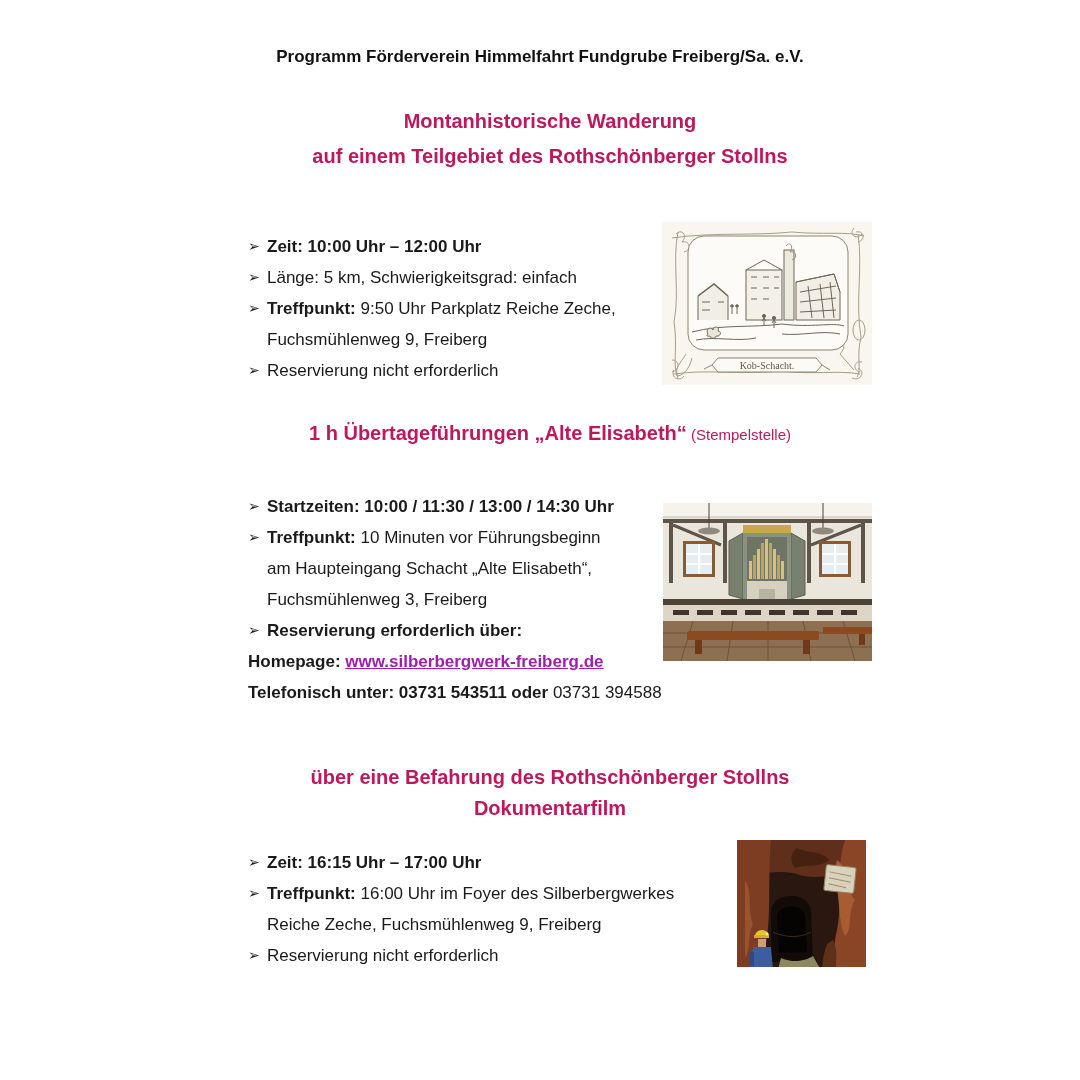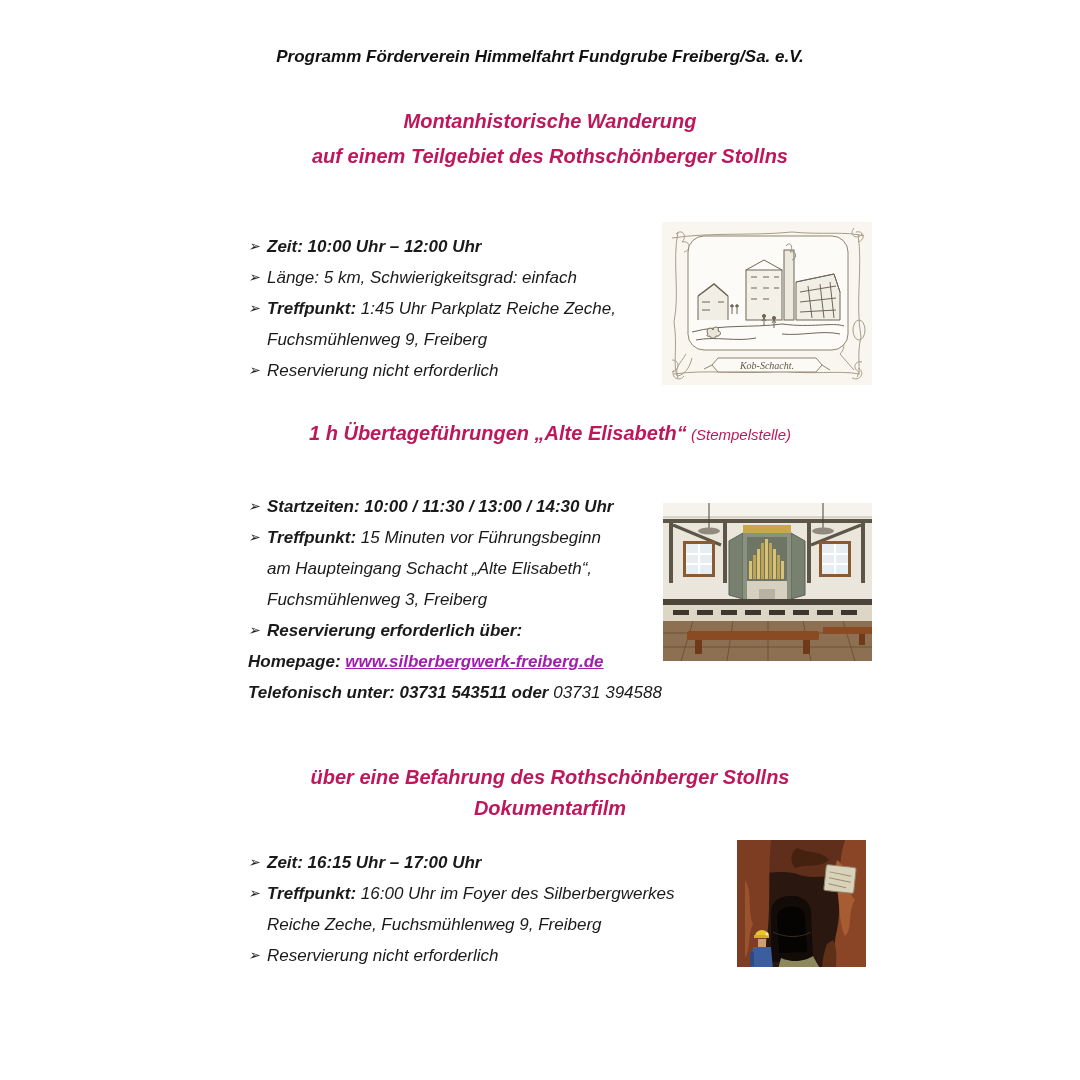--- a/index.html
+++ b/index.html
@@ -1,18 +1,18 @@
 <!DOCTYPE html>
 <html><head>
 <meta charset="utf-8">
 <style>
   html,body { margin:0; padding:0; background:#ffffff; }
   .page {
     position:relative; width:1080px; height:967px; background:#ffffff;
-    font-family:"Liberation Sans", sans-serif; color:#1a1a1a; overflow:hidden;font-style:italic;
+    font-family:"Liberation Sans", sans-serif; color:#1a1a1a; overflow:hidden;
   }
   .doc-title {
     position:absolute; top:46px; left:0; width:1080px; text-align:center;
     font-size:17px; font-weight:bold; line-height:22px; color:#111;
   }
   .red-heading {
     position:absolute; left:90px; width:920px; text-align:center;
     color:#be185d; font-weight:bold; font-size:20px;
   }
   #h1 { top:104px; line-height:35px; }
@@ -47,21 +47,21 @@
   </div>
 
   <div class="bullets" id="bl1">
     <div class="bullet">
       <span class="marker">➢</span><b>Zeit: 10:00 Uhr – 12:00 Uhr</b><span></span>
     </div>
     <div class="bullet">
       <span class="marker">➢</span><b></b><span>Länge: 5 km, Schwierigkeitsgrad: einfach</span>
     </div>
     <div class="bullet">
-      <span class="marker">➢</span><b>Treffpunkt:</b><span> 1:45 Uhr Parkplatz Reiche Zeche,</span>
+      <span class="marker">➢</span><b>Treffpunkt:</b><span> 9:50 Uhr Parkplatz Reiche Zeche,</span>
     </div>
     <div class="cont">Fuchsmühlenweg 9, Freiberg</div>
     <div class="bullet">
       <span class="marker">➢</span><b></b><span>Reservierung nicht erforderlich</span>
     </div>
   </div>
 
   <svg class="photo" id="img1" width="210" height="163" viewBox="0 0 210 163">
     <rect width="210" height="163" fill="#f8f6ef"></rect>
     <g stroke="#a89d89" fill="none" stroke-width="1">
@@ -110,21 +110,21 @@
 
   <div class="red-heading" id="h2">
     <span>1 h Übertageführungen „Alte Elisabeth“</span><span class="heading-suffix"> (Stempelstelle)</span>
   </div>
 
   <div class="bullets" id="bl2">
     <div class="bullet">
       <span class="marker">➢</span><b>Startzeiten: 10:00 / 11:30 / 13:00 / 14:30 Uhr</b><span></span>
     </div>
     <div class="bullet">
-      <span class="marker">➢</span><b>Treffpunkt:</b><span> 15 Minuten vor Führungsbeginn</span>
+      <span class="marker">➢</span><b>Treffpunkt:</b><span> 10 Minuten vor Führungsbeginn</span>
     </div>
     <div class="cont">am Haupteingang Schacht „Alte Elisabeth“,</div>
     <div class="cont">Fuchsmühlenweg 3, Freiberg</div>
     <div class="bullet">
       <span class="marker">➢</span><b>Reservierung erforderlich über:</b><span></span>
     </div>
     <div class="plain-line">
       <b>Homepage: </b><a class="link">www.silberbergwerk-freiberg.de</a>
     </div>
     <div class="plain-line">

